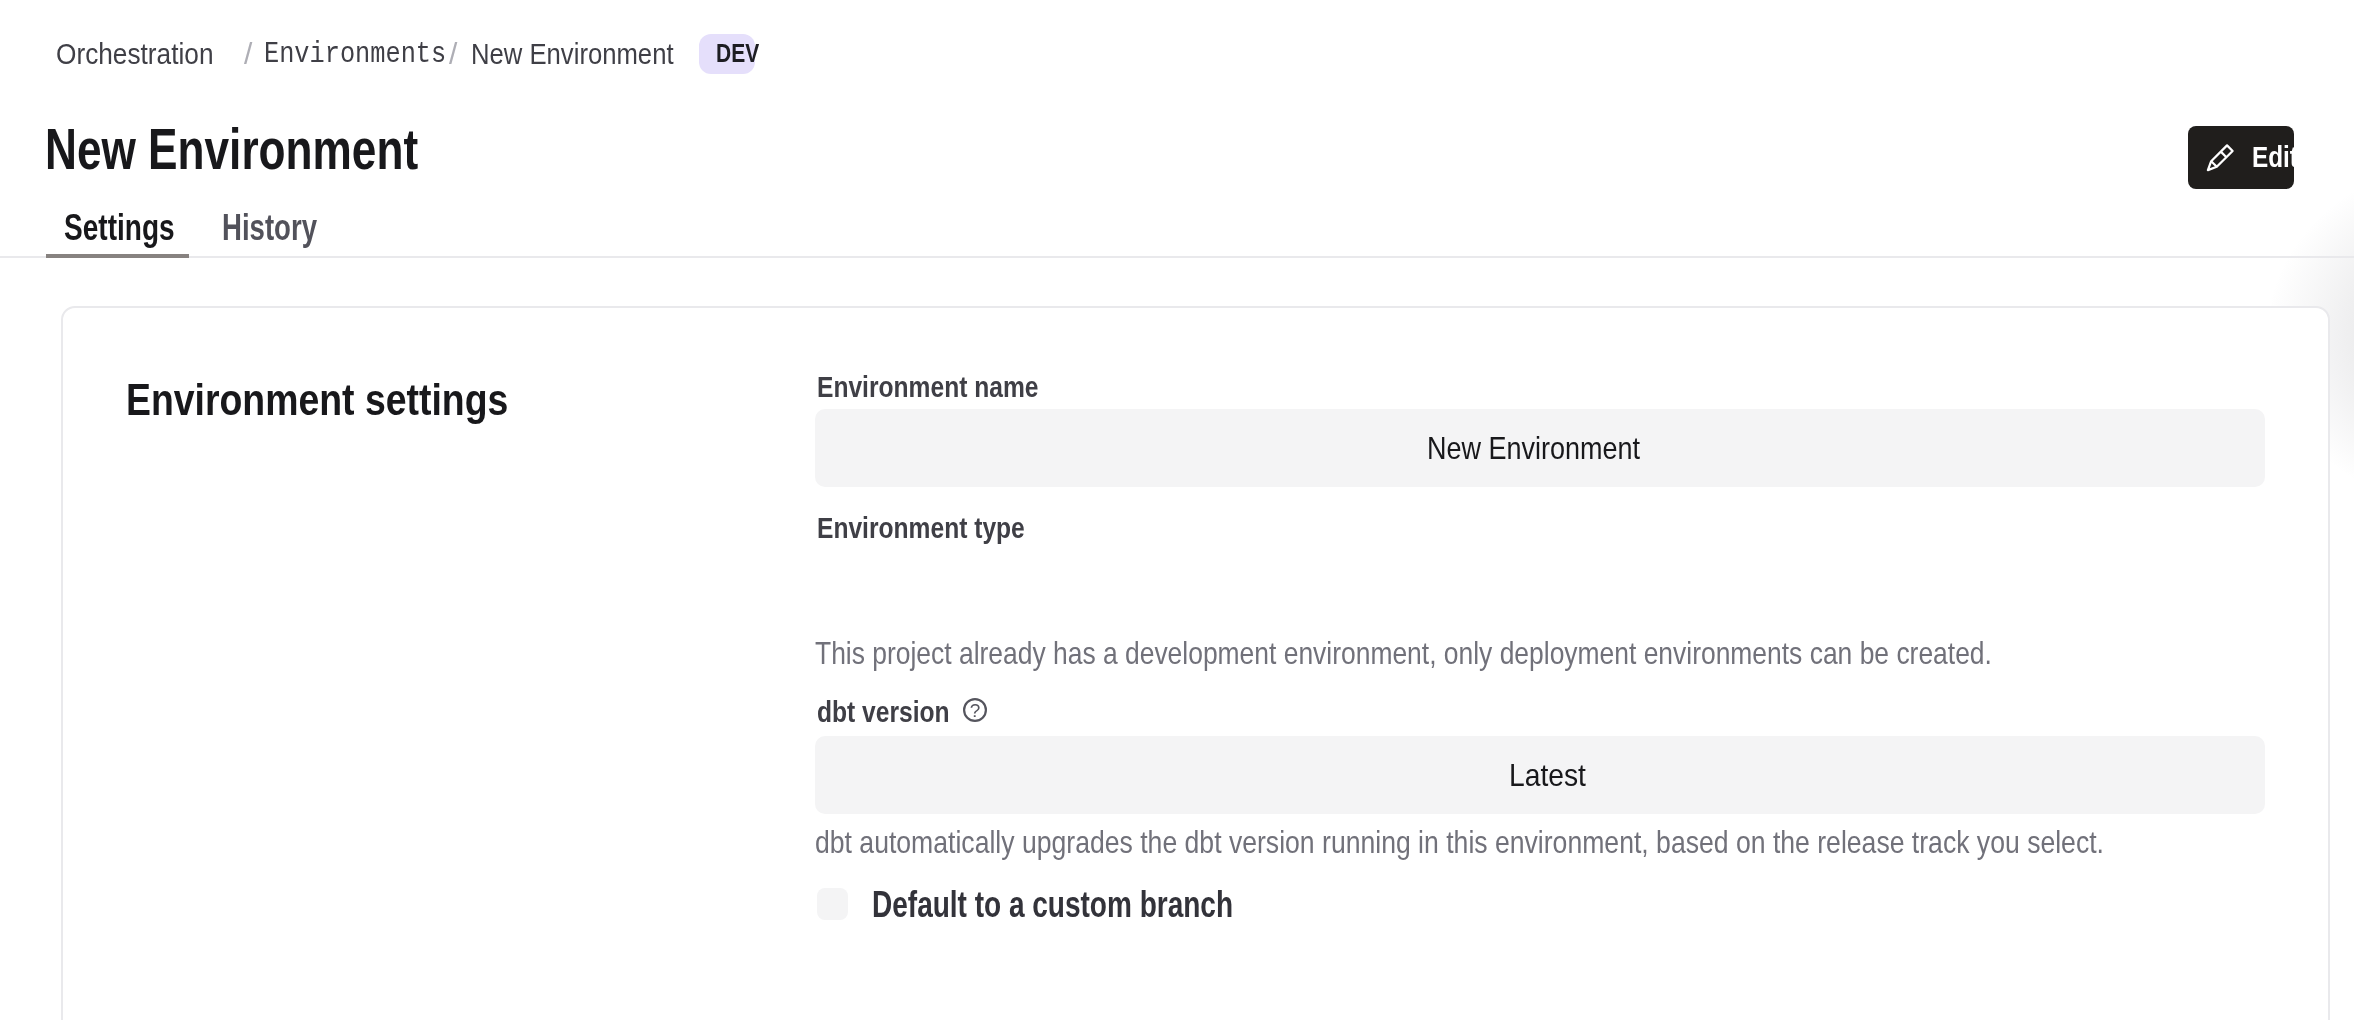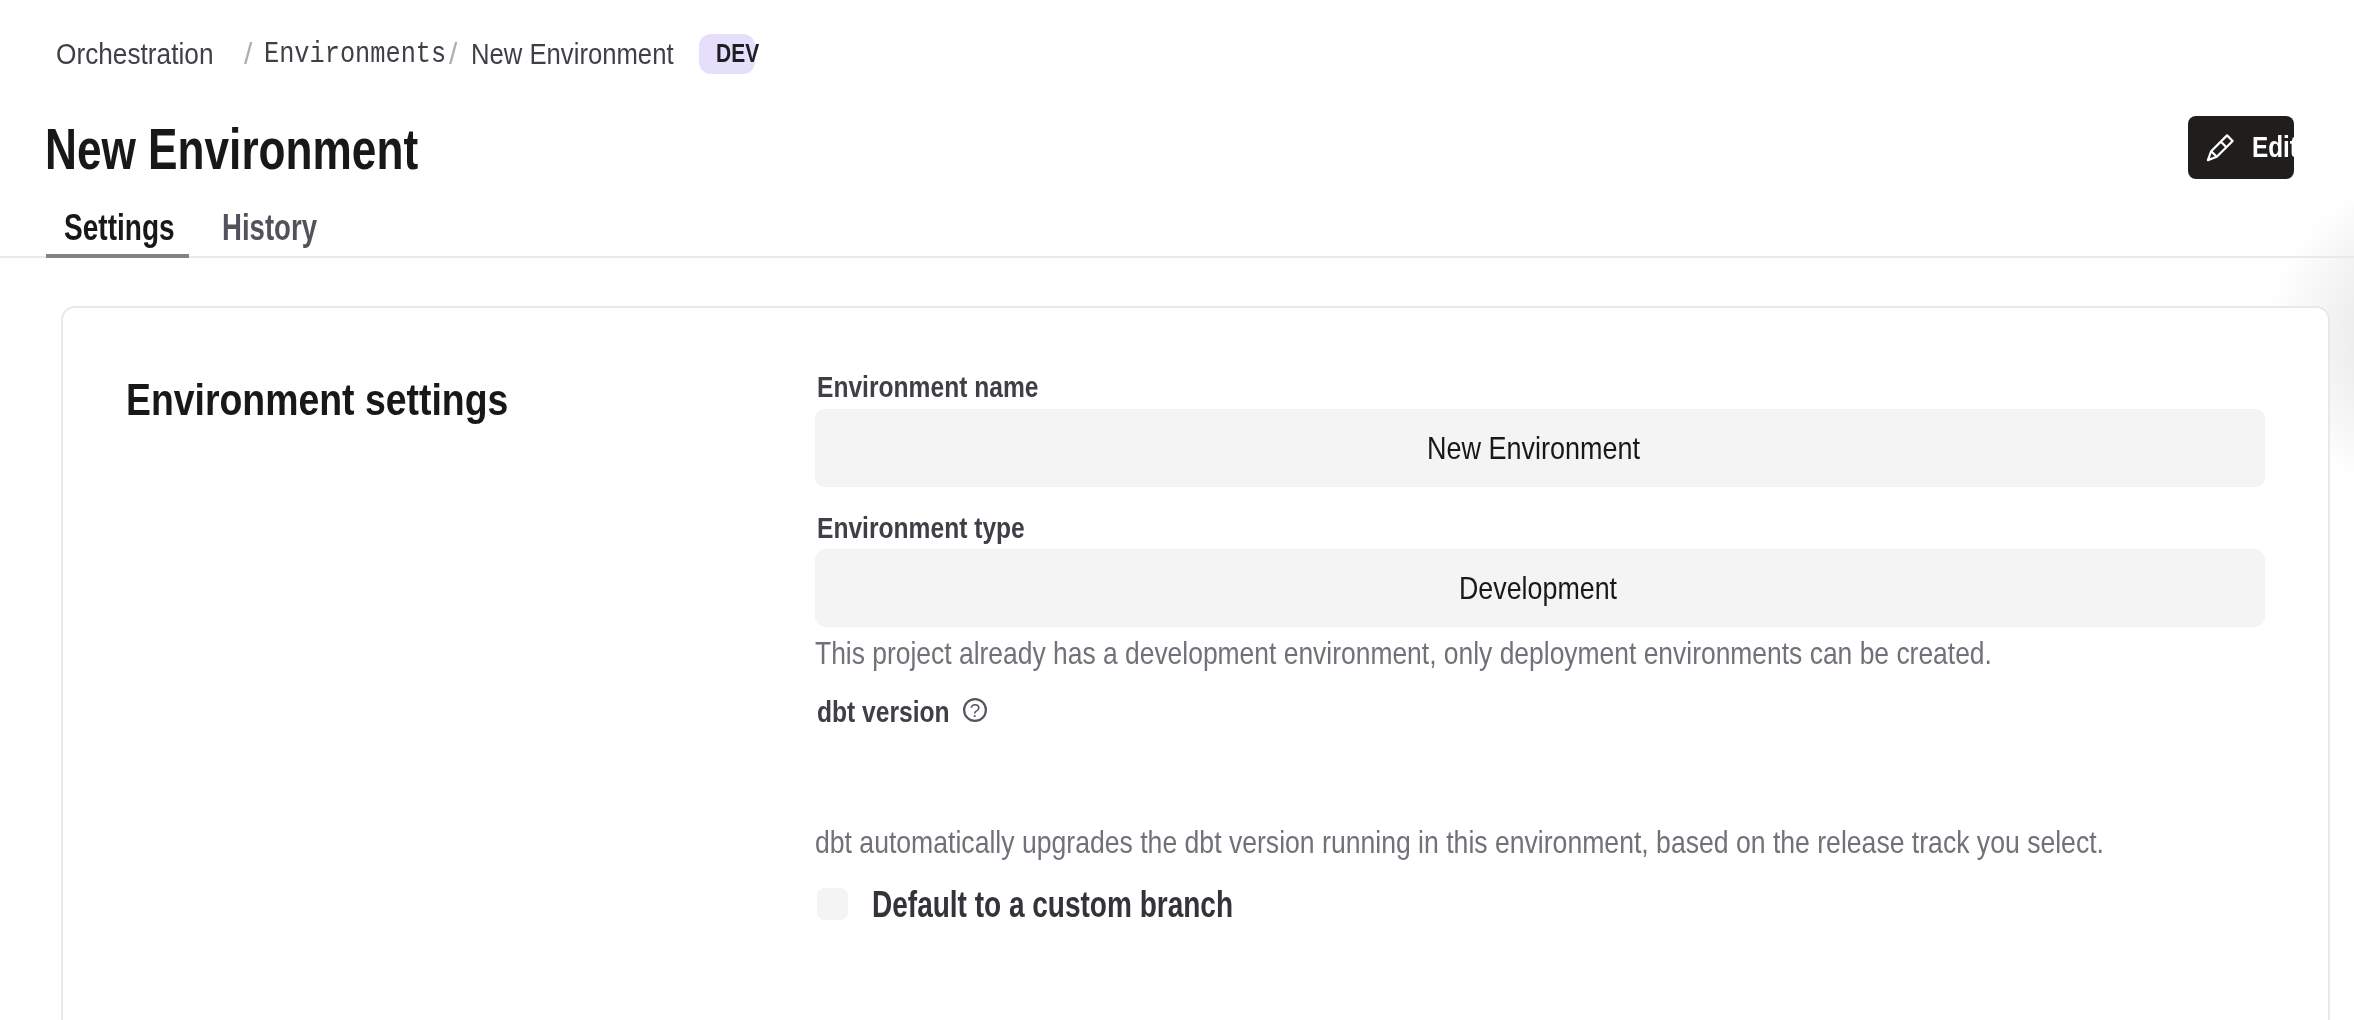--- a/index.html
+++ b/index.html
@@ -12,21 +12,21 @@
 
 .bc { position:absolute; top:33px; height:42px; line-height:42px; font-size:30px; color:#3f3f46; white-space:nowrap; }
 .sep { color:#aeaeb5; transform:translateZ(0); }
 .badge { position:absolute; left:699px; top:34px; width:56px; height:40px; background:#e5dffb; border-radius:12px; }
 .badge span { position:absolute; left:17px; top:0px; line-height:38px; font-size:25px; font-weight:bold; color:#1d1d22; transform:scaleX(0.84) translateZ(0); transform-origin:0 50%; }
 
 
 h1 { position:absolute; left:45px; top:121px; font-size:57px; line-height:57px; font-weight:bold; color:#18181b; white-space:nowrap; transform:scaleX(0.775) translateZ(0); transform-origin:0 50%; }
 
 
-.editbtn { position:absolute; left:2188px; top:116px; width:106px; height:63px; background:#201e1c; border-radius:8px; }
+.editbtn { position:absolute; left:2188px; top:126px; width:106px; height:63px; background:#201e1c; border-radius:8px; }
 .editbtn svg { position:absolute; left:18px; top:17px; }
 .editbtn span { position:absolute; left:63.6px; top:0; height:63px; line-height:63px; color:#ffffff; font-size:29px; font-weight:bold; transform:scaleX(0.839) translateZ(0); transform-origin:0 50%; }
 
 
 .tab1 { position:absolute; left:64px; top:209.5px; font-size:36px; line-height:36px; font-weight:bold; color:#18181b; transform:scaleX(0.7788) translateZ(0); transform-origin:0 50%; white-space:nowrap; }
 .tab2 { position:absolute; left:222px; top:209.5px; font-size:36px; line-height:36px; font-weight:bold; color:#52525b; transform:scaleX(0.7659) translateZ(0); transform-origin:0 50%; white-space:nowrap; }
 .underline { position:absolute; left:46px; top:254px; width:143px; height:4px; background:#878280; z-index:2; }
 .hairline { position:absolute; left:0px; top:256px; width:2354px; height:2px; background:#e9e9ec; }
 
 
@@ -70,27 +70,27 @@
   <div class="underline"></div>
   <div class="hairline"></div>
 
   <div class="card">
     <div class="cardtitle">Environment settings</div>
 
     <div class="label" style="top:63.6px;">Environment name</div>
     <div class="input" style="top:101px;"><span class="sx" style="transform:scaleX(0.8436) translateZ(0);">New Environment</span></div>
 
     <div class="label" style="top:204.6px;">Environment type</div>
-    <div class="input" style="top:241px;"><span class="sx" style="transform:scaleX(0.838) translateZ(0);">Development</span></div>
     <div class="helper" style="top:328.9px; transform:scaleX(0.826) translateZ(0);">This project already has a development environment, only deployment environments can be created.</div>
 
     <div class="label" style="top:388.6px;">dbt version</div>
     <svg class="qicon" width="26" height="26" viewBox="0 0 26 26" fill="none" style="transform:translateZ(0);">
       <circle cx="13" cy="13" r="10.9" stroke="#55555e" stroke-width="2.2"></circle>
       <text x="13" y="19.8" text-anchor="middle" font-family="Liberation Sans, sans-serif" font-size="19" fill="#55555e">?</text>
     </svg>
+    <div class="input" style="top:428px;"><span class="sx" style="transform:scaleX(0.883) translateZ(0);">Latest</span></div>
     <div class="helper" style="top:517.9px; transform:scaleX(0.831) translateZ(0);">dbt automatically upgrades the dbt version running in this environment, based on the release track you select.</div>
 
     <div class="checkbox"></div>
     <div class="cblabel">Default to a custom branch</div>
   </div>
 
 </div>
 
 </body></html>

